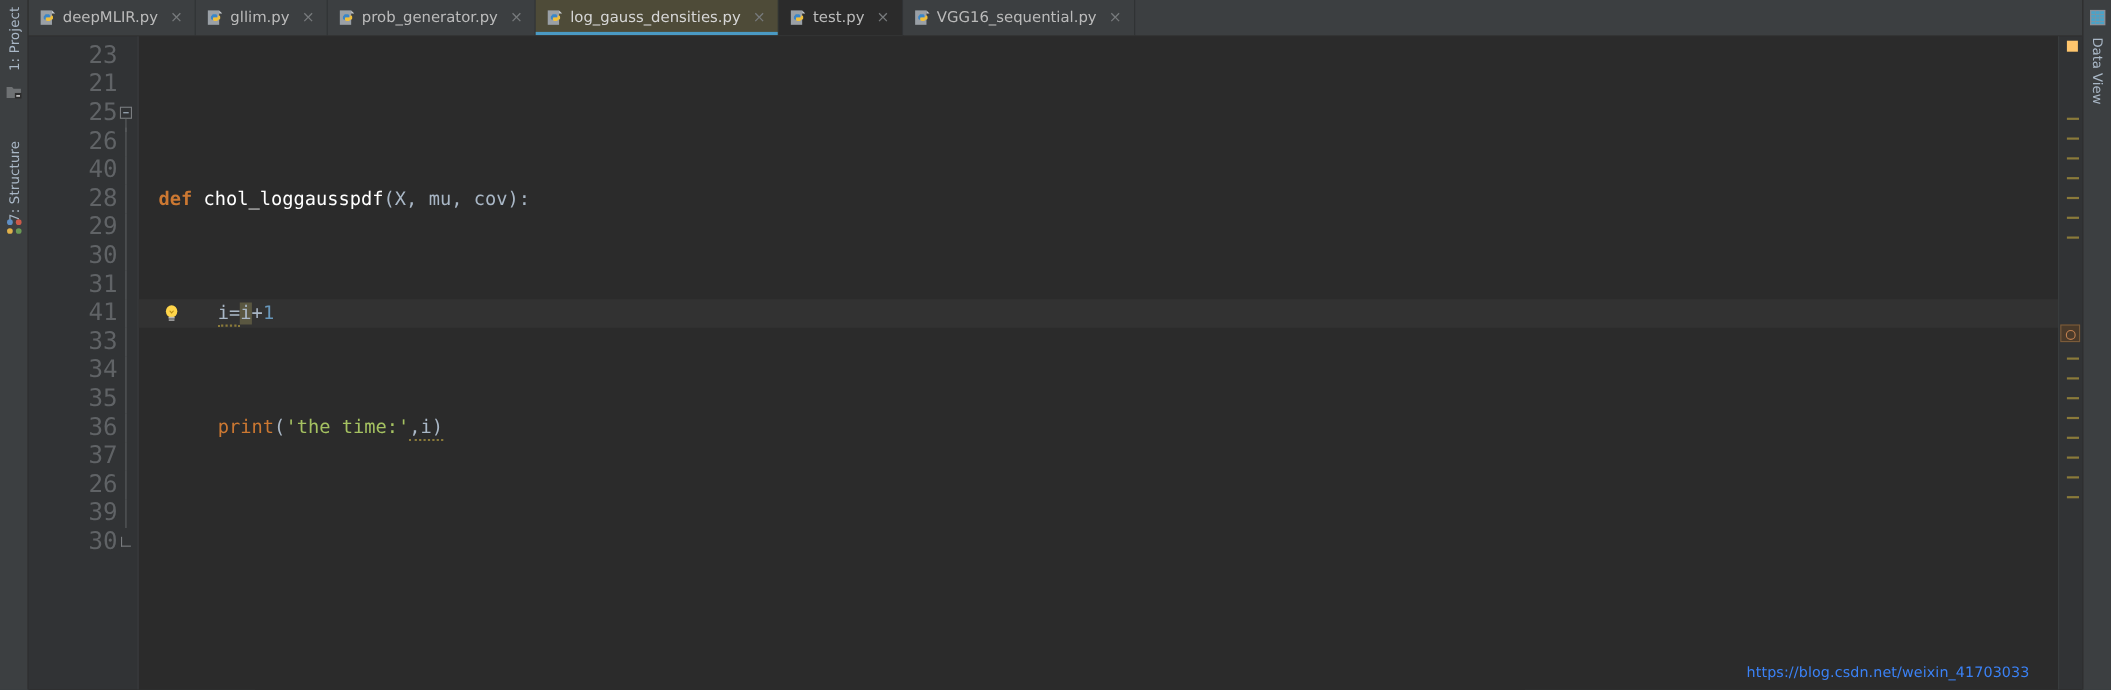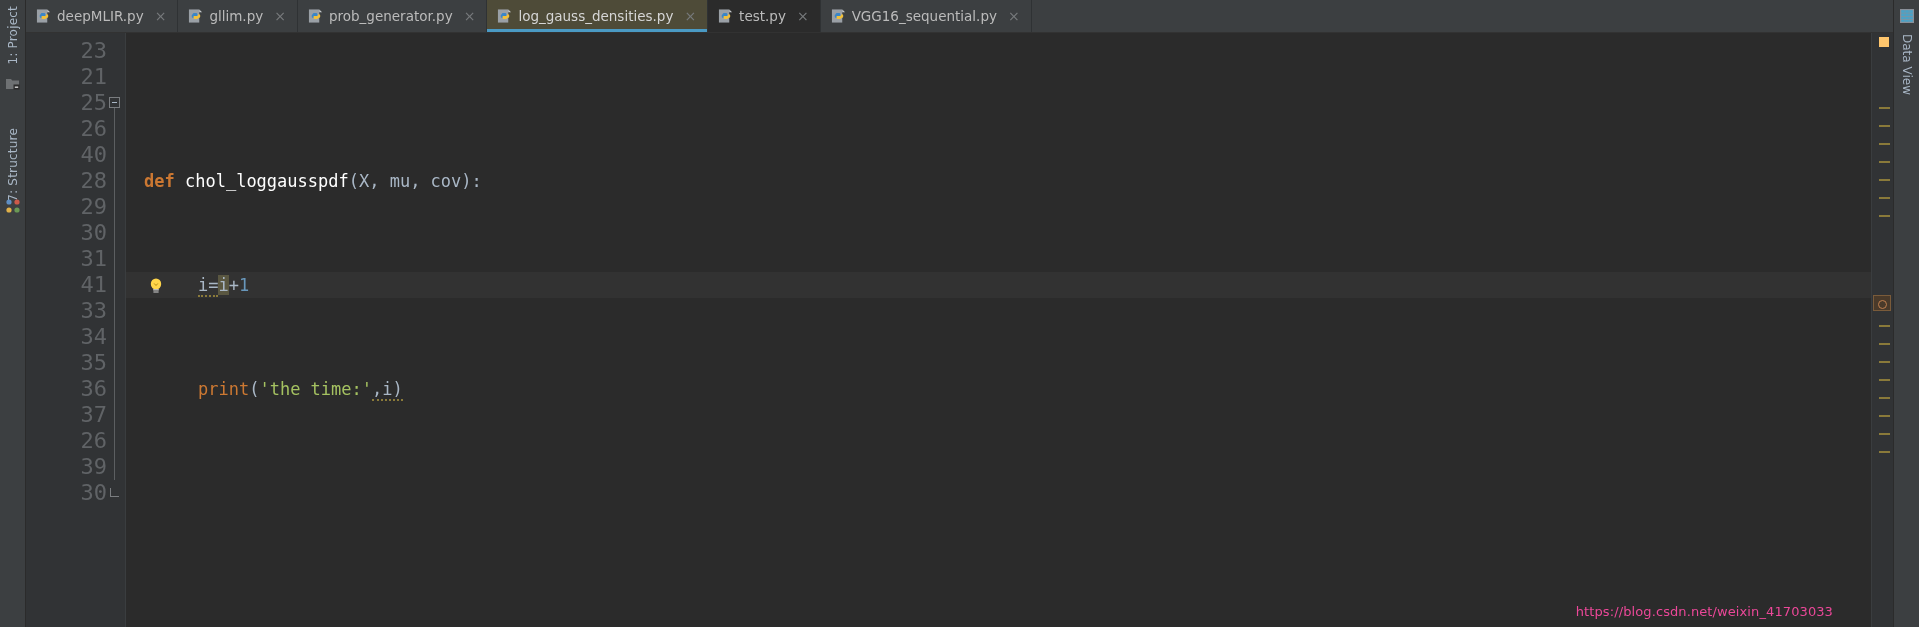--- a/index.html
+++ b/index.html
@@ -245,23 +245,23 @@
   .top-mark {
     position: absolute;
     right: 4px; top: 4px;
     width: 10px; height: 10px;
     background: #ffc66d;
   }
 
   
   .watermark {
     position: absolute;
-    right: 60px;
+    right: 48px;
     bottom: 8px;
-    color: #ec4899;
+    color: #3b82f6;
     font-size: 13px;
     font-family: "DejaVu Sans", sans-serif;
     letter-spacing: .1px;
     margin-left: 16px;
   }
 </style>
 </head>
 <body>
 
 <div class="app">

